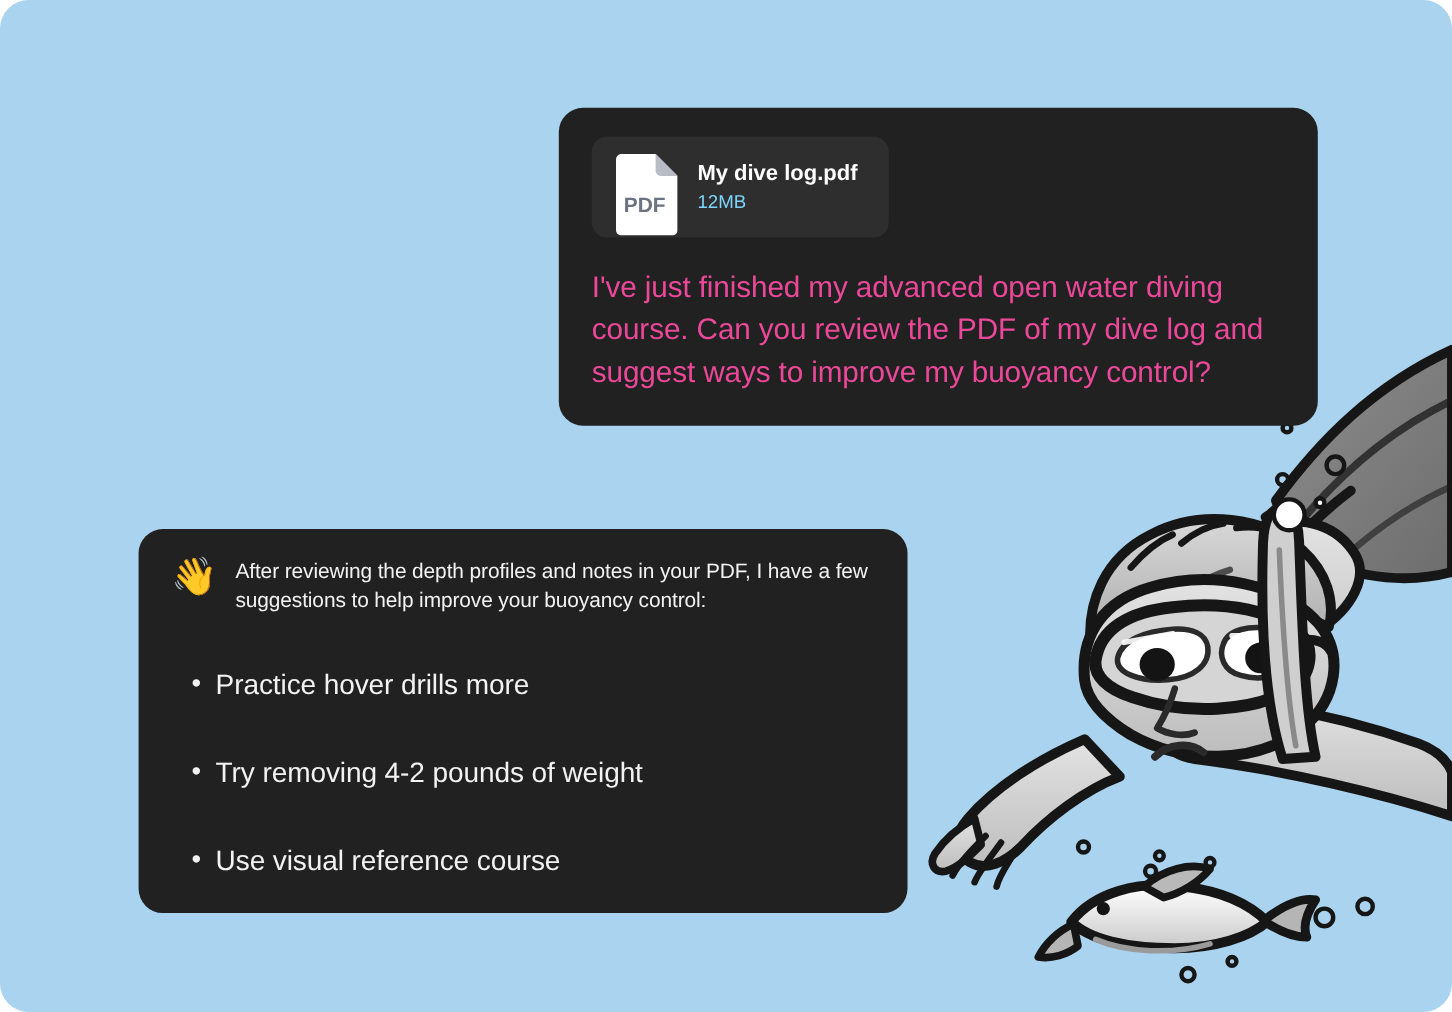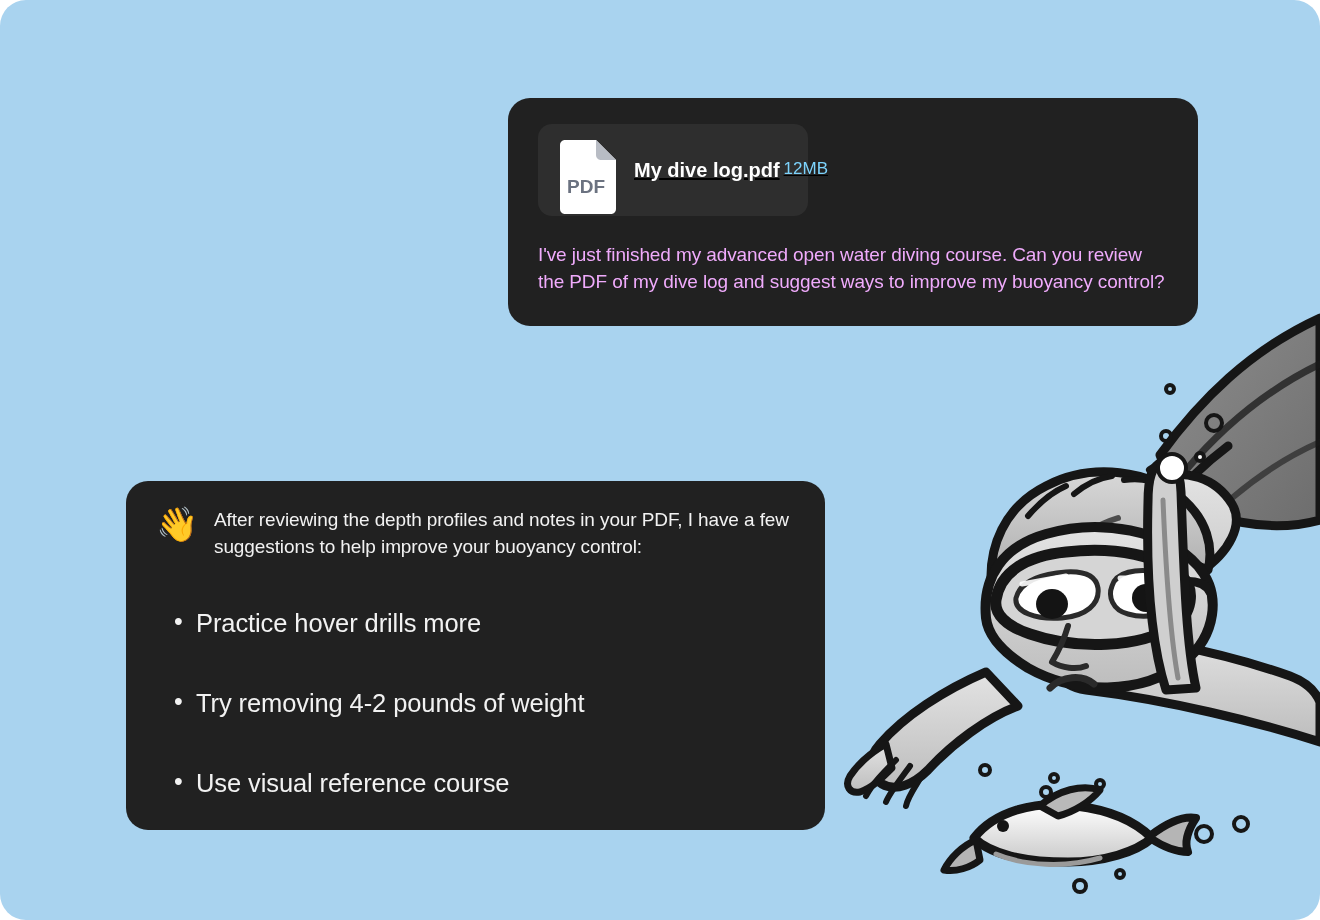--- a/index.html
+++ b/index.html
@@ -61,30 +61,30 @@
   .attachment {
     display:flex; align-items:center;
     gap:18px;
     background:#2e2e2e;
     border-radius:14px;
     padding:16px 20px 16px 16px;
     width:270px;
     margin-bottom:26px;
   }
   .pdf-icon { flex:0 0 auto; width:62px; height:60px; position:relative; }
-  .attach-meta { display:flex; flex-direction:row; gap:4px; min-width:0;text-decoration:underline; }
+  .attach-meta { display:flex; flex-direction:column; gap:4px; min-width:0; }
   .attach-name {
     color:#ffffff; font-size:20px; font-weight:bold;
     white-space:nowrap;
   }
   .attach-size { color:#7dd3fc; font-size:17px; }
 
   .msg-body {
-    color:#f0abfc;
-    font-size:19px;
+    color:#ec4899;
+    font-size:27px;
     line-height:1.42;
     letter-spacing:-0.1px;
   }
 
   #assistant-bubble {
     left:126px; top:481px;
     width:699px;
     padding:26px 30px 28px 30px;
   }
   .assistant-lead {

